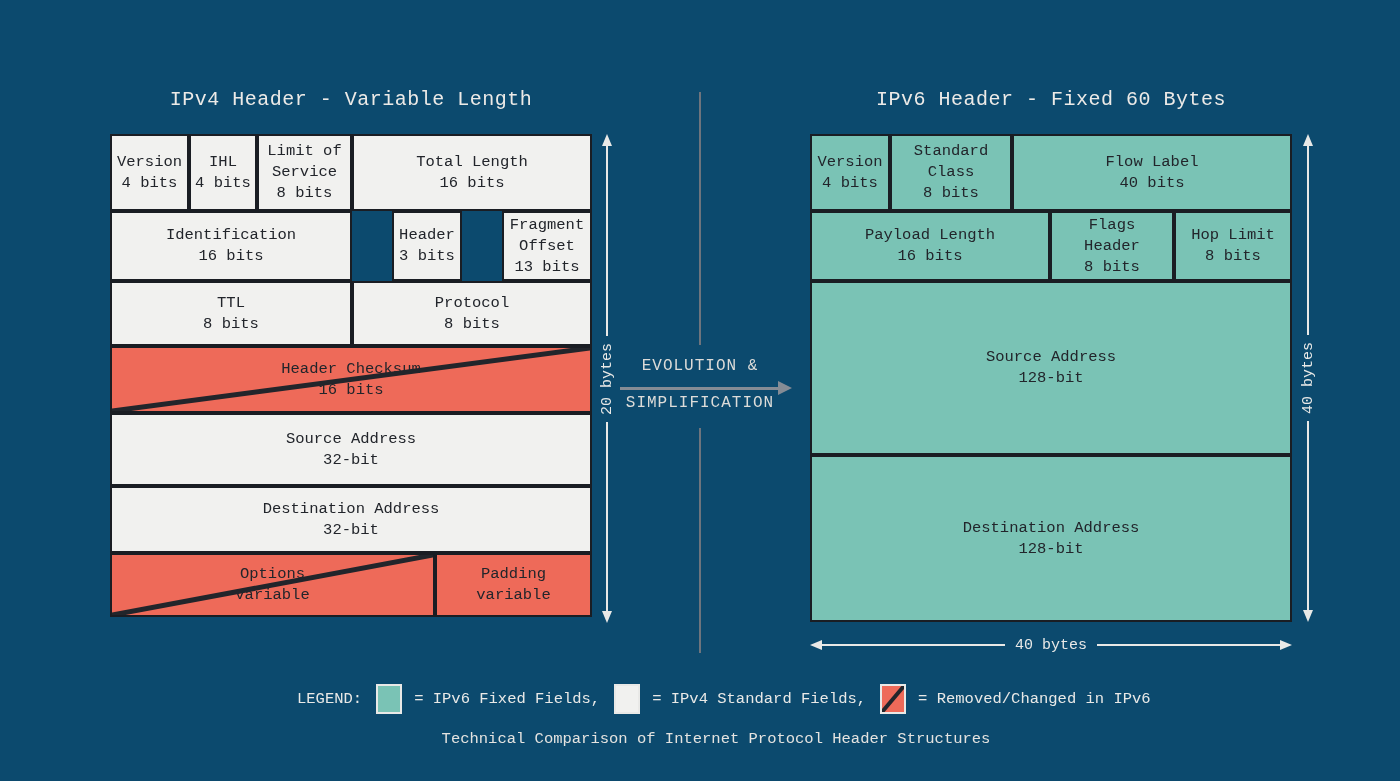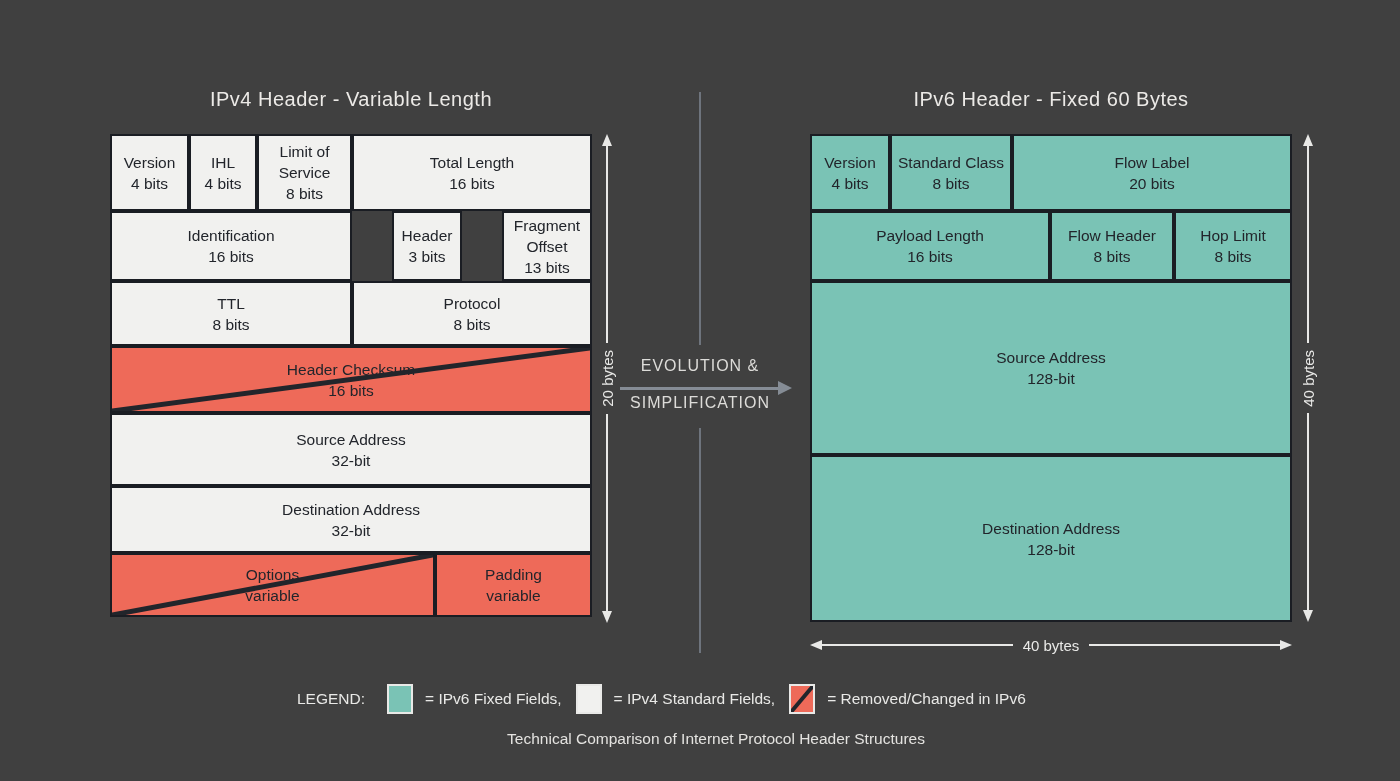--- a/index.html
+++ b/index.html
@@ -1,19 +1,19 @@
 <!DOCTYPE html>
 <html><head>
 <meta charset="utf-8">
 <style>
   html,body{margin:0;padding:0;background:#23262e;}
   .stage{
-    position:relative;width:1400px;height:781px;background:#404040;
+    position:relative;width:1400px;height:781px;background:#0c4a6e;
     overflow:hidden;
-    font-family:Liberation Sans, sans-serif;
+    font-family:Liberation Mono, monospace;
   }
   .panel-title{
     position:absolute;color:#eceae7;font-size:20px;letter-spacing:.5px;
     text-align:center;white-space:nowrap;
   }
   .hdr-table{position:absolute;display:flex;flex-direction:column;}
   .hdr-row{display:flex;flex-direction:row;}
   .cell{
     box-sizing:border-box;border:2px solid #1a1d23;
     display:flex;flex-direction:column;align-items:center;justify-content:center;
@@ -40,21 +40,21 @@
   .ah-left{width:0;height:0;border-top:5px solid transparent;border-bottom:5px solid transparent;border-right:12px solid #e9e9e7;}
   .ah-right{width:0;height:0;border-top:5px solid transparent;border-bottom:5px solid transparent;border-left:12px solid #e9e9e7;}
   
   .divider-seg{position:absolute;width:2px;background:#6e747d;left:699px;}
   .mid-text{position:absolute;left:607px;width:186px;text-align:center;color:#dddcd9;font-size:16px;letter-spacing:1px;white-space:nowrap;}
   .mid-arrow{position:absolute;left:620px;top:381px;width:172px;display:flex;align-items:center;}
   .mid-arrow .line{height:3px;flex:1;background:#858c95;}
   .mid-arrow .head{width:0;height:0;border-top:7px solid transparent;border-bottom:7px solid transparent;border-left:14px solid #858c95;}
   
   .legend{position:absolute;left:297px;top:684px;height:30px;display:flex;align-items:center;color:#e9e9e7;font-size:15.5px;}
-  .legend .lg-label{margin-right:22px;}
+  .legend .lg-label{margin-right:14px;}
   .swatch{box-sizing:border-box;width:26px;height:30px;border:2px solid #e9e9e7;position:relative;margin:0 12px 0 14px;overflow:hidden;flex:0 0 auto;}
   .sw-teal{background:#7ac3b5;}
   .sw-white{background:#f1f1ef;}
   .sw-red{background:#ee6a59;}
   .caption{position:absolute;left:16px;top:730px;width:1400px;text-align:center;color:#e4e3e0;font-size:15.5px;white-space:nowrap;}
 </style>
 </head>
 <body>
 
 <div class="stage">
@@ -164,30 +164,30 @@
       <div class="cell c-teal" style="flex:0 0 80px;">
         <div class="lbl">Version</div>
         <div class="sub">4 bits</div>
       </div>
       <div class="cell c-teal" style="flex:0 0 122px;">
         <div class="lbl">Standard Class</div>
         <div class="sub">8 bits</div>
       </div>
       <div class="cell c-teal" style="flex:1;">
         <div class="lbl">Flow Label</div>
-        <div class="sub">20 bits</div>
+        <div class="sub">40 bits</div>
       </div>
     </div>
     <div class="hdr-row" style="height:70px;">
       <div class="cell c-teal" style="flex:0 0 240px;">
         <div class="lbl">Payload Length</div>
         <div class="sub">16 bits</div>
       </div>
       <div class="cell c-teal" style="flex:0 0 124px;">
-        <div class="lbl">Flow Header</div>
+        <div class="lbl">Flags Header</div>
         <div class="sub">8 bits</div>
       </div>
       <div class="cell c-teal" style="flex:1;">
         <div class="lbl">Hop Limit</div>
         <div class="sub">8 bits</div>
       </div>
     </div>
     <div class="hdr-row" style="height:174px;">
       <div class="cell c-teal" style="flex:1;">
         <div class="lbl">Source Address</div>

